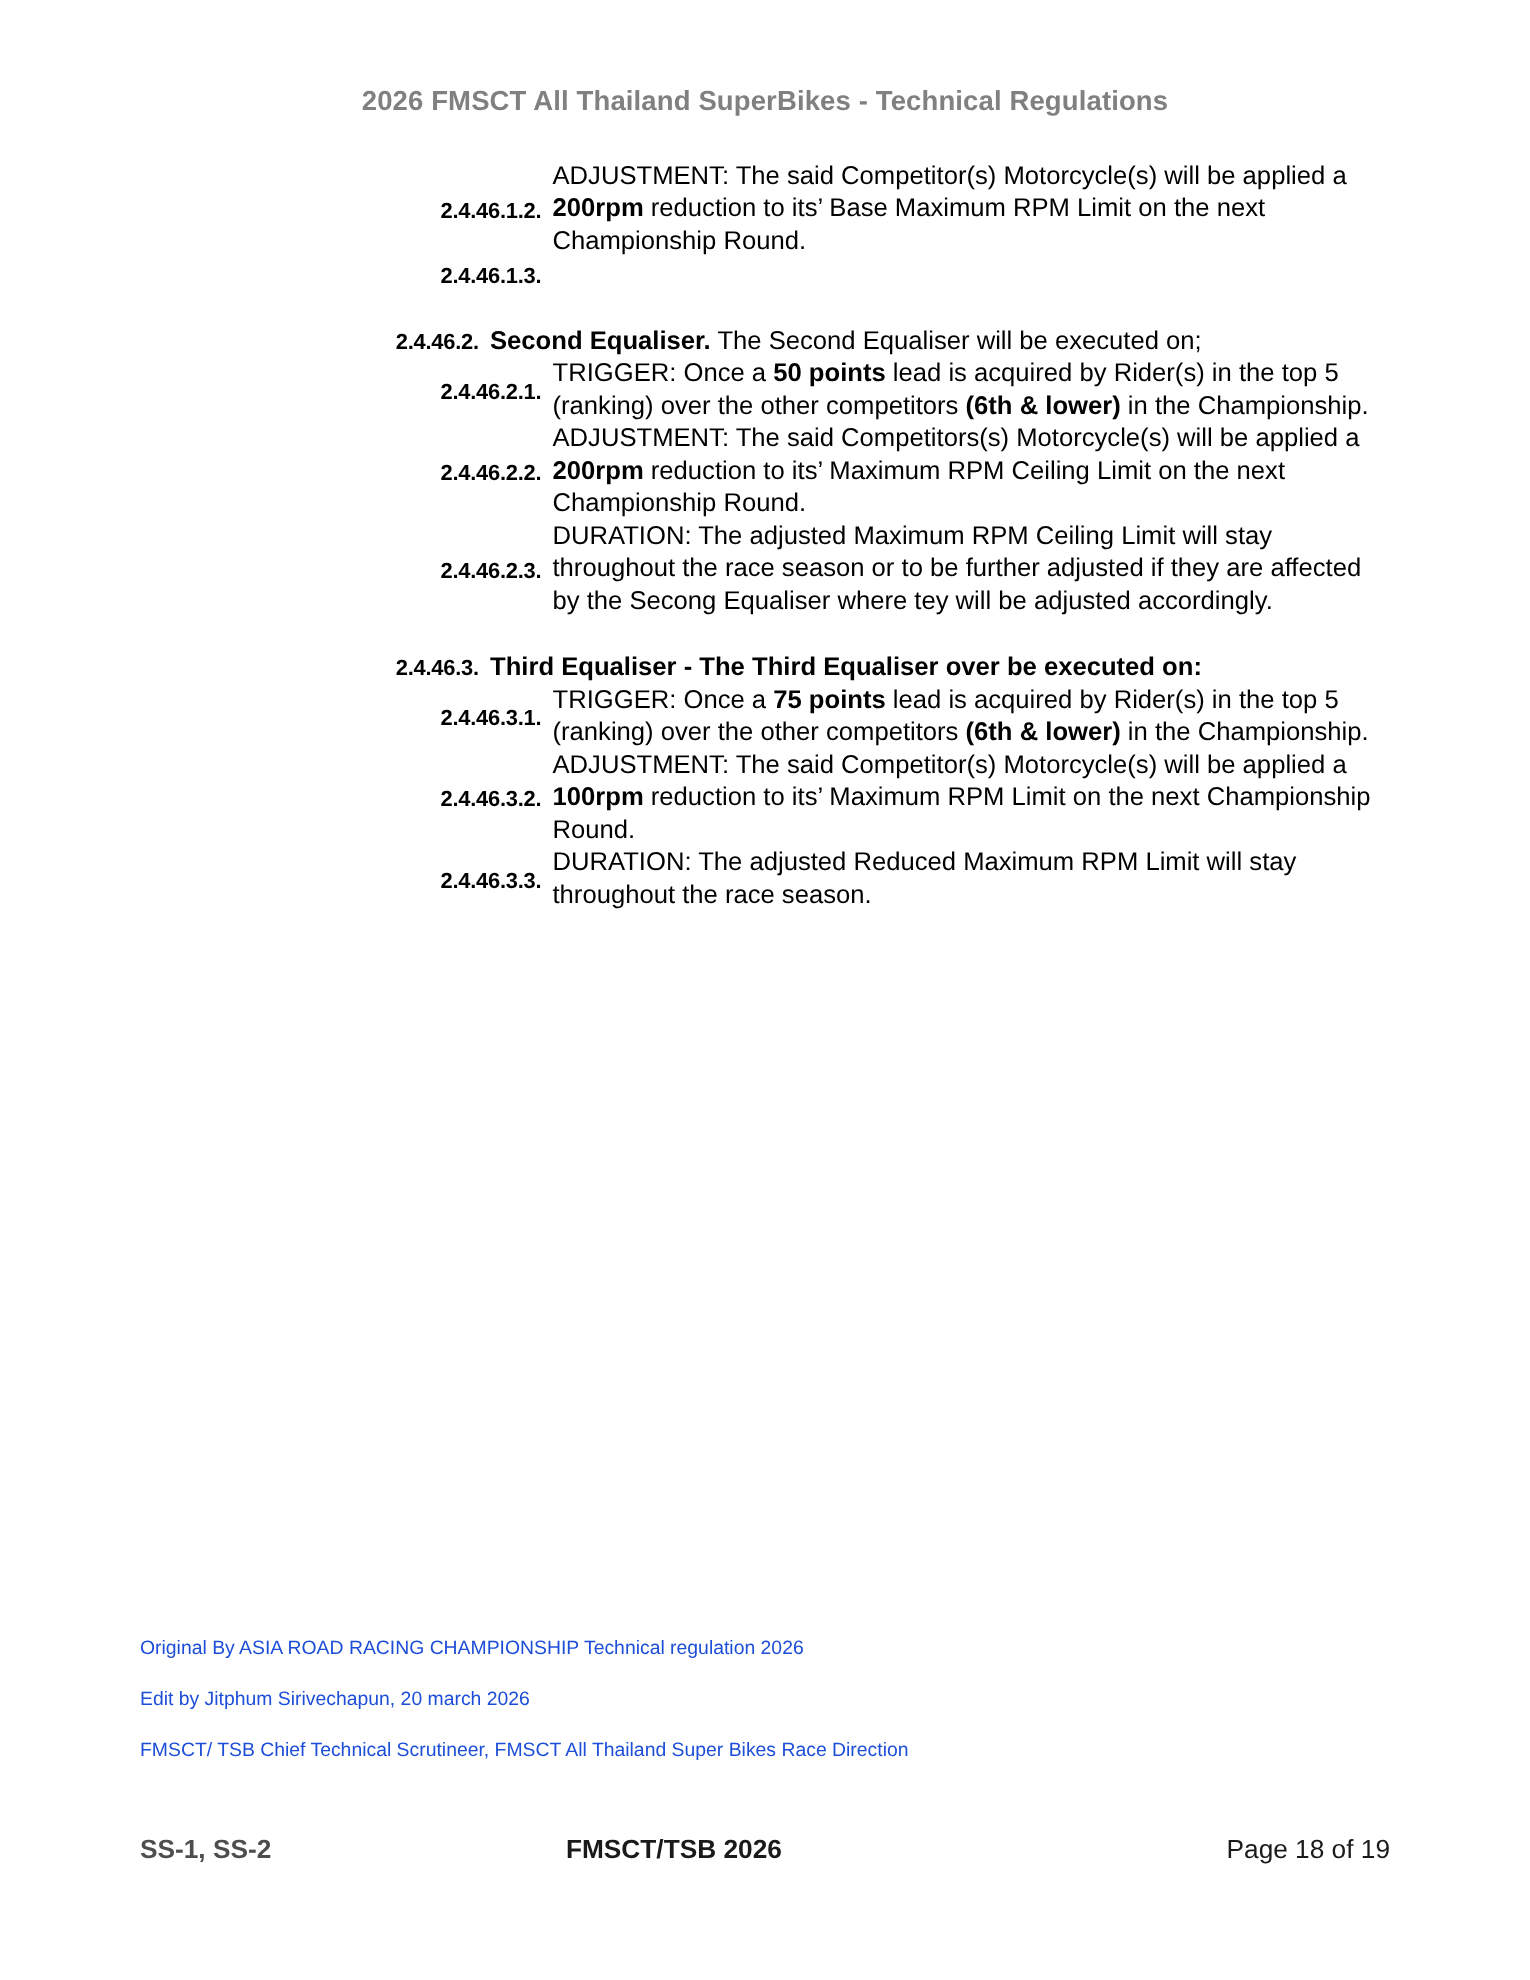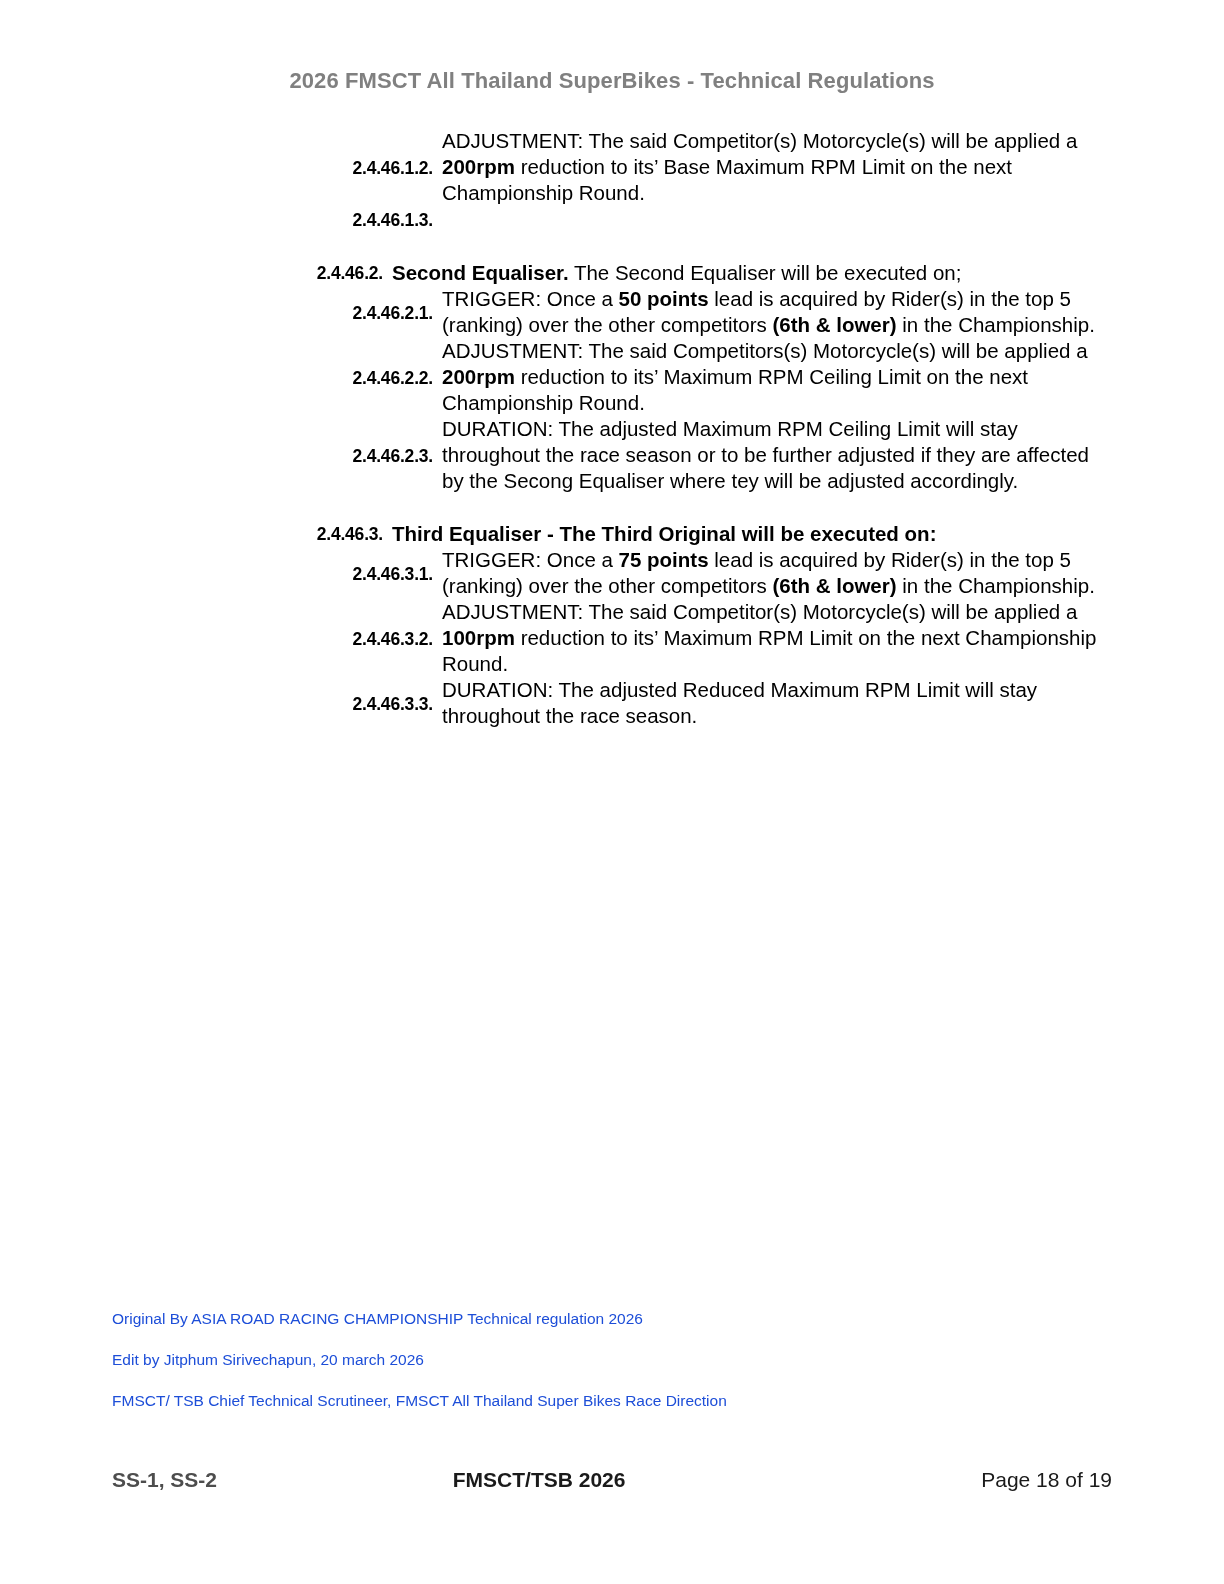--- a/index.html
+++ b/index.html
@@ -145,21 +145,21 @@
       <div class="clause lvl3">
         <div class="num">2.4.46.2.2.</div>
         <div class="txt"><span>ADJUSTMENT: The said Competitors(s) Motorcycle(s) will be applied a </span><b>200rpm</b><span> reduction to its’ Maximum RPM Ceiling Limit on the next Championship Round.</span></div>
       </div>
       <div class="clause lvl3">
         <div class="num">2.4.46.2.3.</div>
         <div class="txt"><span>DURATION: The adjusted Maximum RPM Ceiling Limit will stay throughout the race season or to be further adjusted if they are affected by the Secong Equaliser where tey will be adjusted accordingly.</span></div>
       </div>
       <div class="clause lvl2 gap-before heading-all-bold">
         <div class="num">2.4.46.3.</div>
-        <div class="txt"><b>Third Equaliser - The Third Original will be executed on:</b></div>
+        <div class="txt"><b>Third Equaliser - The Third Equaliser over be executed on:</b></div>
       </div>
       <div class="clause lvl3">
         <div class="num">2.4.46.3.1.</div>
         <div class="txt"><span>TRIGGER: Once a </span><b>75 points</b><span> lead is acquired by Rider(s) in the top 5 (ranking) over the other competitors </span><b>(6th &amp; lower)</b><span> in the Championship.</span></div>
       </div>
       <div class="clause lvl3">
         <div class="num">2.4.46.3.2.</div>
         <div class="txt"><span>ADJUSTMENT: The said Competitor(s) Motorcycle(s) will be applied a </span><b>100rpm</b><span> reduction to its’ Maximum RPM Limit on the next Championship Round.</span></div>
       </div>
       <div class="clause lvl3">

